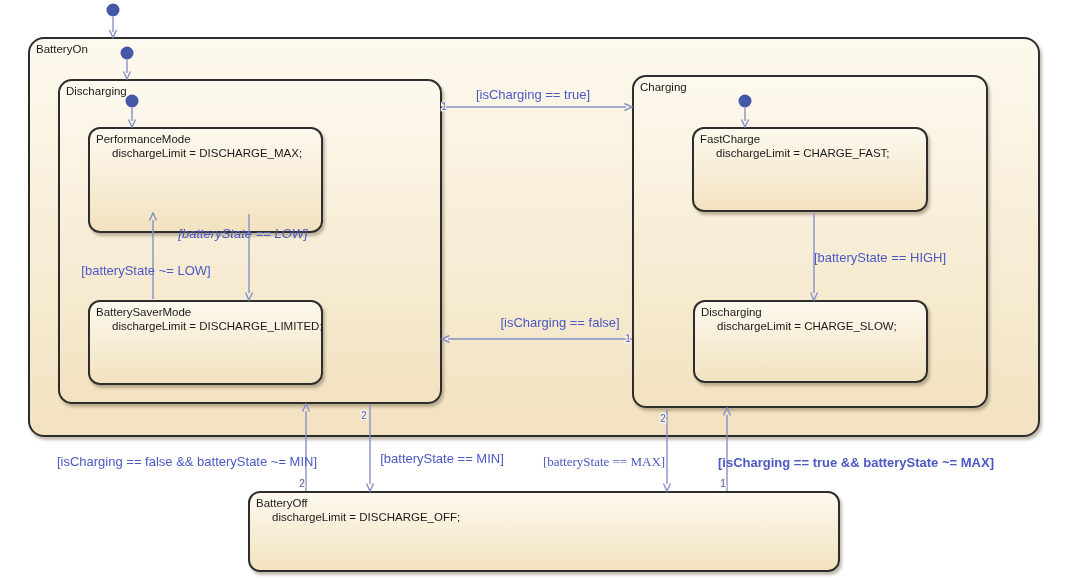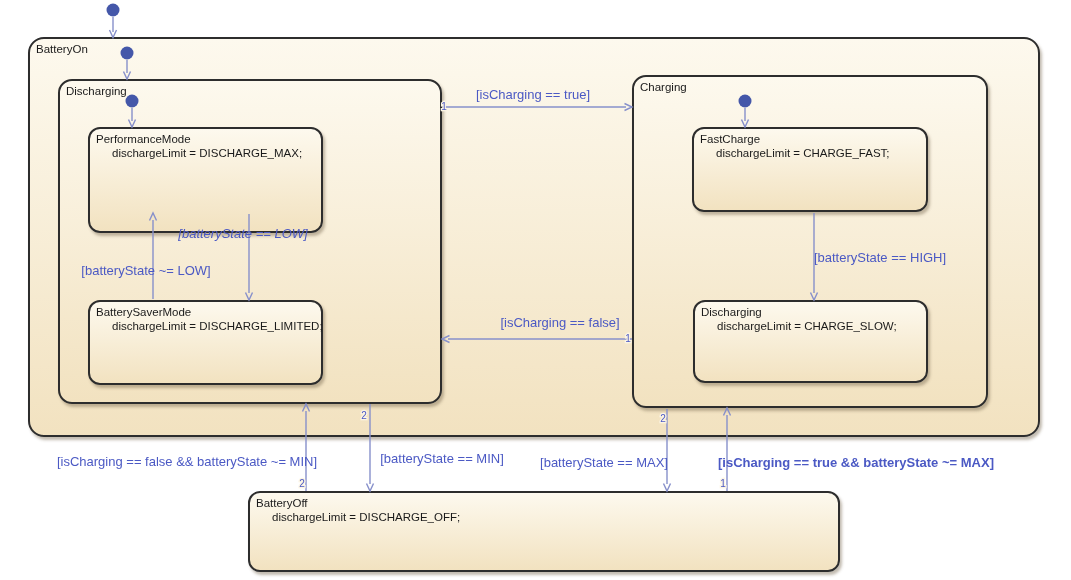--- a/index.html
+++ b/index.html
@@ -188,17 +188,17 @@
       <text class="tnum" x="723" y="487">1</text>
     </g>
   </svg>
 
   <div class="tlabel" style="left:533px; top:94px;">[isCharging == true]</div>
   <div class="tlabel" style="left:540px; top:322px;margin-left:20px;">[isCharging == false]</div>
   <div class="tlabel" style="left:243px; top:233px;font-style:italic;">[batteryState == LOW]</div>
   <div class="tlabel" style="left:146px; top:270px;">[batteryState ~= LOW]</div>
   <div class="tlabel" style="left:880px; top:257px;">[batteryState == HIGH]</div>
   <div class="tlabel" style="left:442px; top:458px;">[batteryState == MIN]</div>
-  <div class="tlabel" style="left:604px; top:462px;">[batteryState == MAX]</div>
+  <div class="tlabel" style="left:604px; top:462px;font-family:Liberation Serif, serif;">[batteryState == MAX]</div>
   <div class="tlabel" style="left:187px; top:461px;">[isCharging == false &amp;&amp; batteryState ~= MIN]</div>
   <div class="tlabel" style="left:856px; top:462px;font-weight:bold;">[isCharging == true &amp;&amp; batteryState ~= MAX]</div>
 
 </div>
 
 </body></html>

